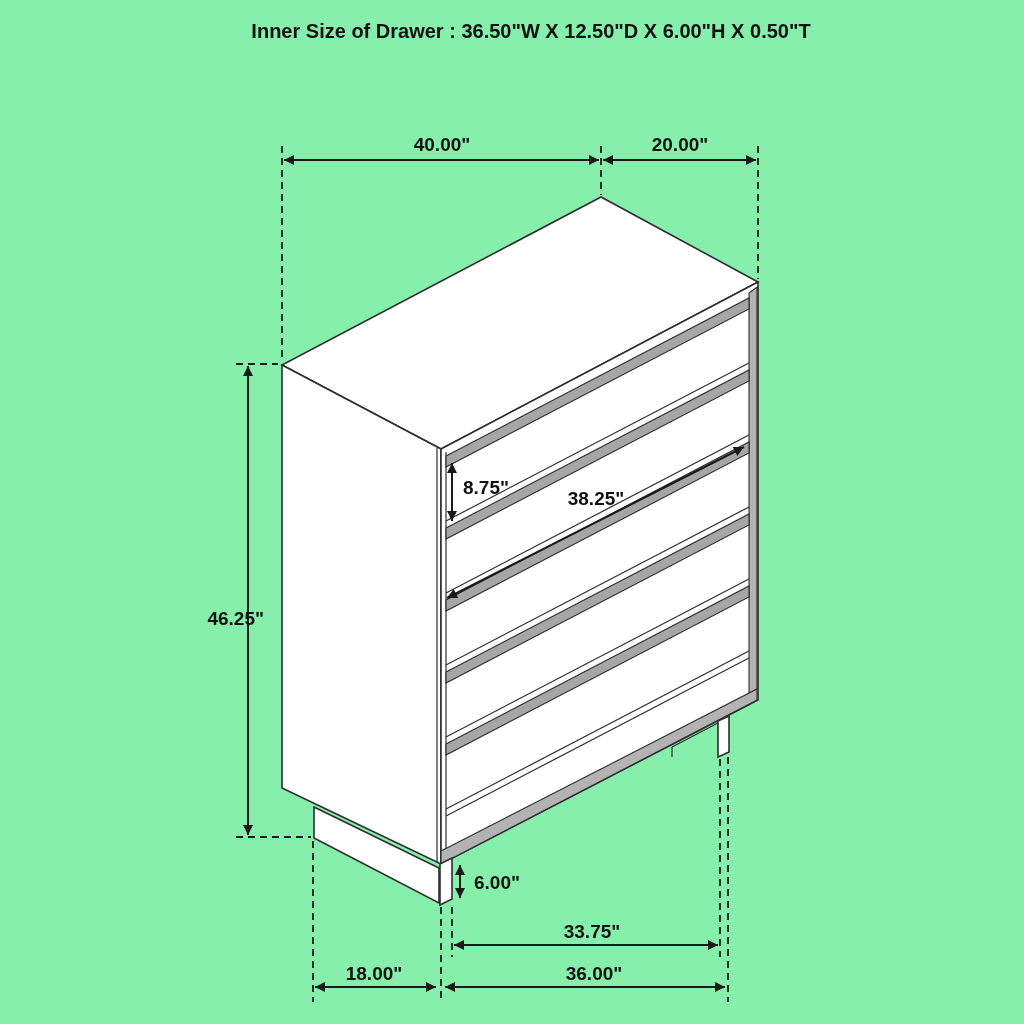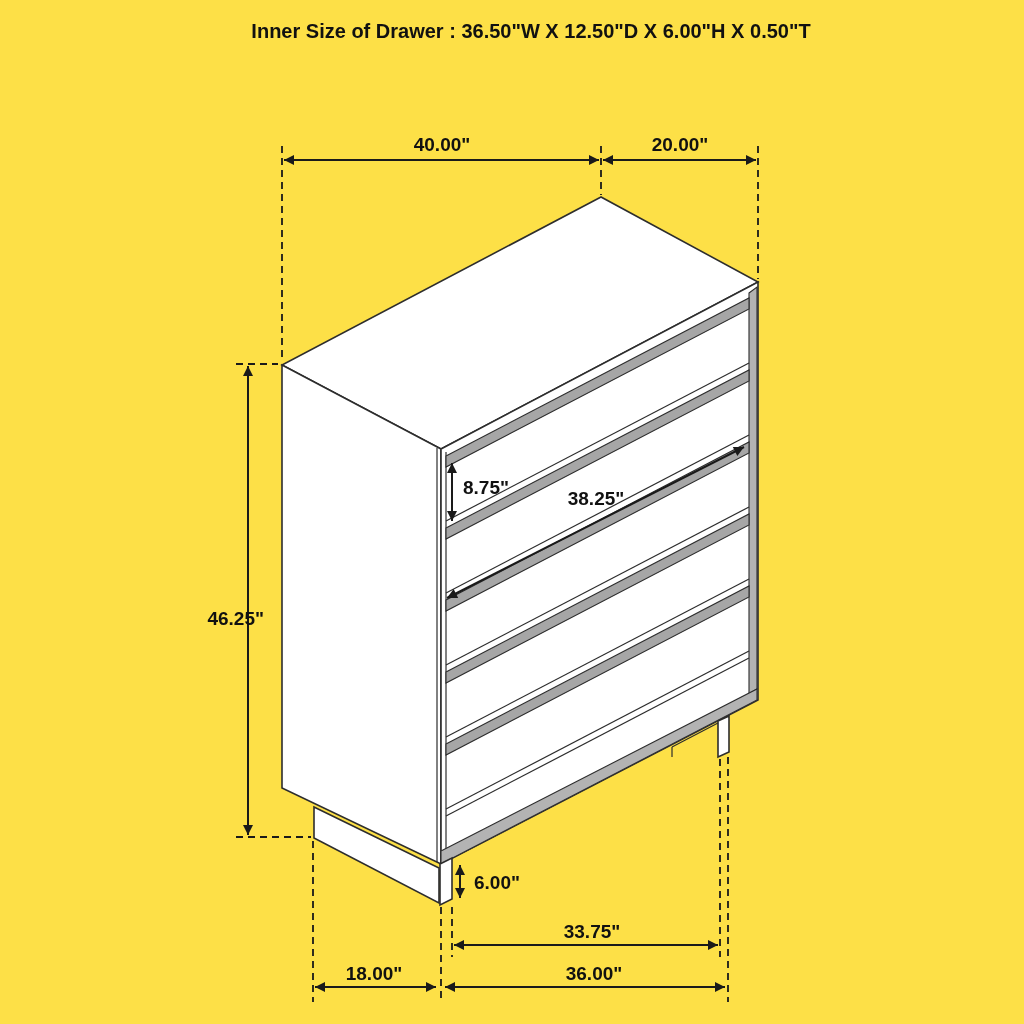--- a/index.html
+++ b/index.html
@@ -1,17 +1,17 @@
 <!DOCTYPE html>
 <html><head>
 <meta charset="utf-8">
 <style>
   html,body{margin:0;padding:0;background:#ffffff;}
   .canvas{
-    position:relative;width:1024px;height:1024px;background:#fde047;
+    position:relative;width:1024px;height:1024px;background:#86efac;
     font-family:"Liberation Sans", sans-serif;overflow:hidden;
   }
   svg{position:absolute;left:0;top:0;}
   .outline{fill:#ffffff;stroke:#2d2d2d;stroke-width:1.6;stroke-linejoin:miter;}
   .thin{fill:none;stroke:#2d2d2d;stroke-width:1.2;}
   .groove{fill:#a6a6a6;stroke:#2d2d2d;stroke-width:1.1;}
   .edgeband{fill:#b3b3b3;stroke:#2d2d2d;stroke-width:1.1;}
   .dash{fill:none;stroke:#1a1a1a;stroke-width:1.8;stroke-dasharray:7 5;}
   .dim{fill:none;stroke:#1a1a1a;stroke-width:2;}
   .dimtext{font-weight:bold;font-size:19px;fill:#111111;}

